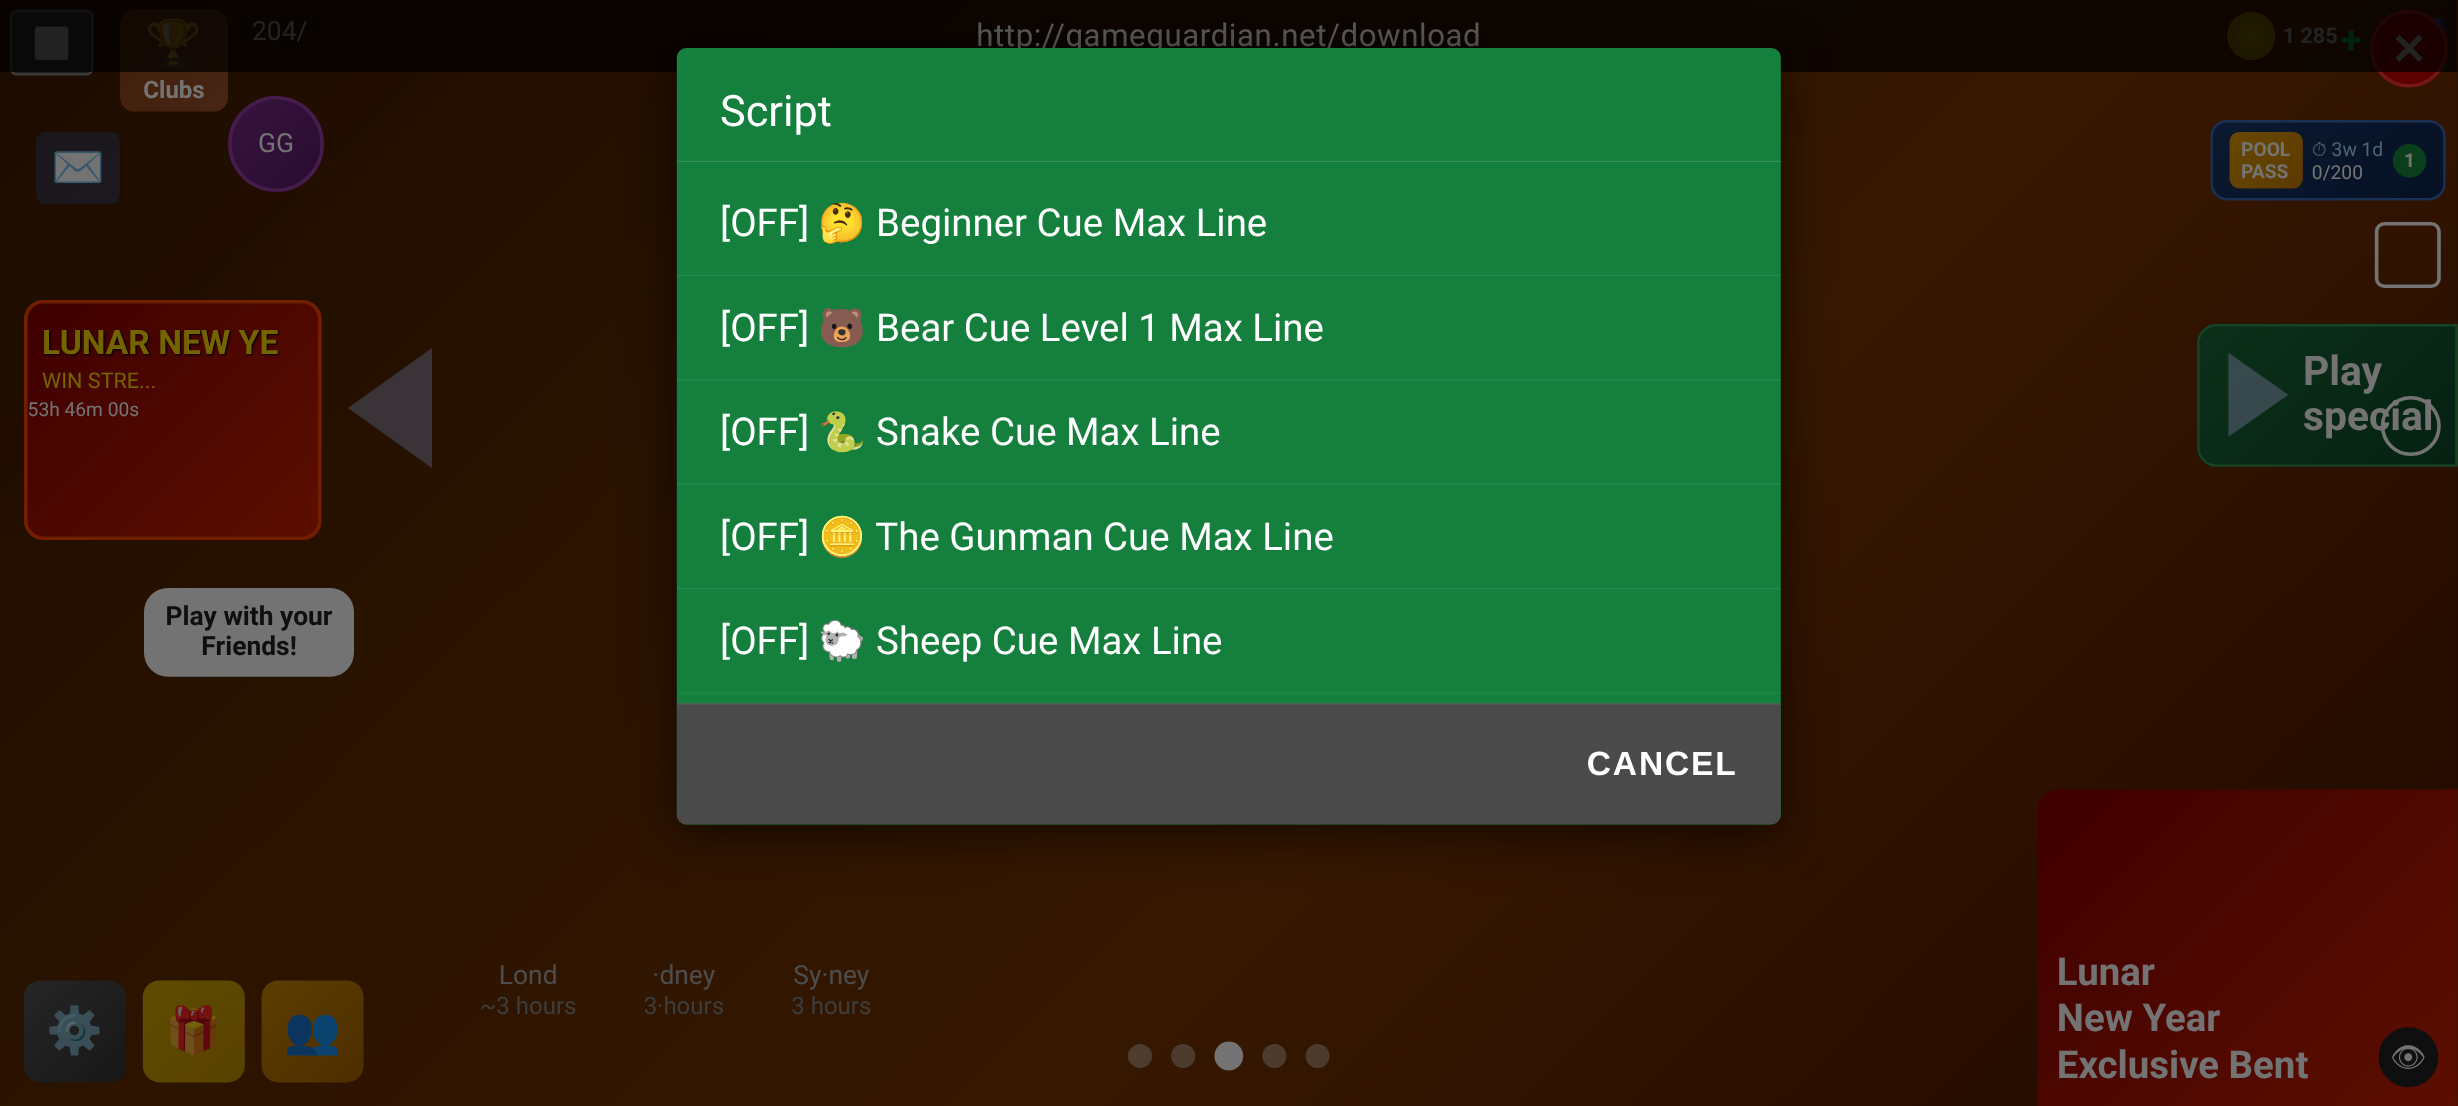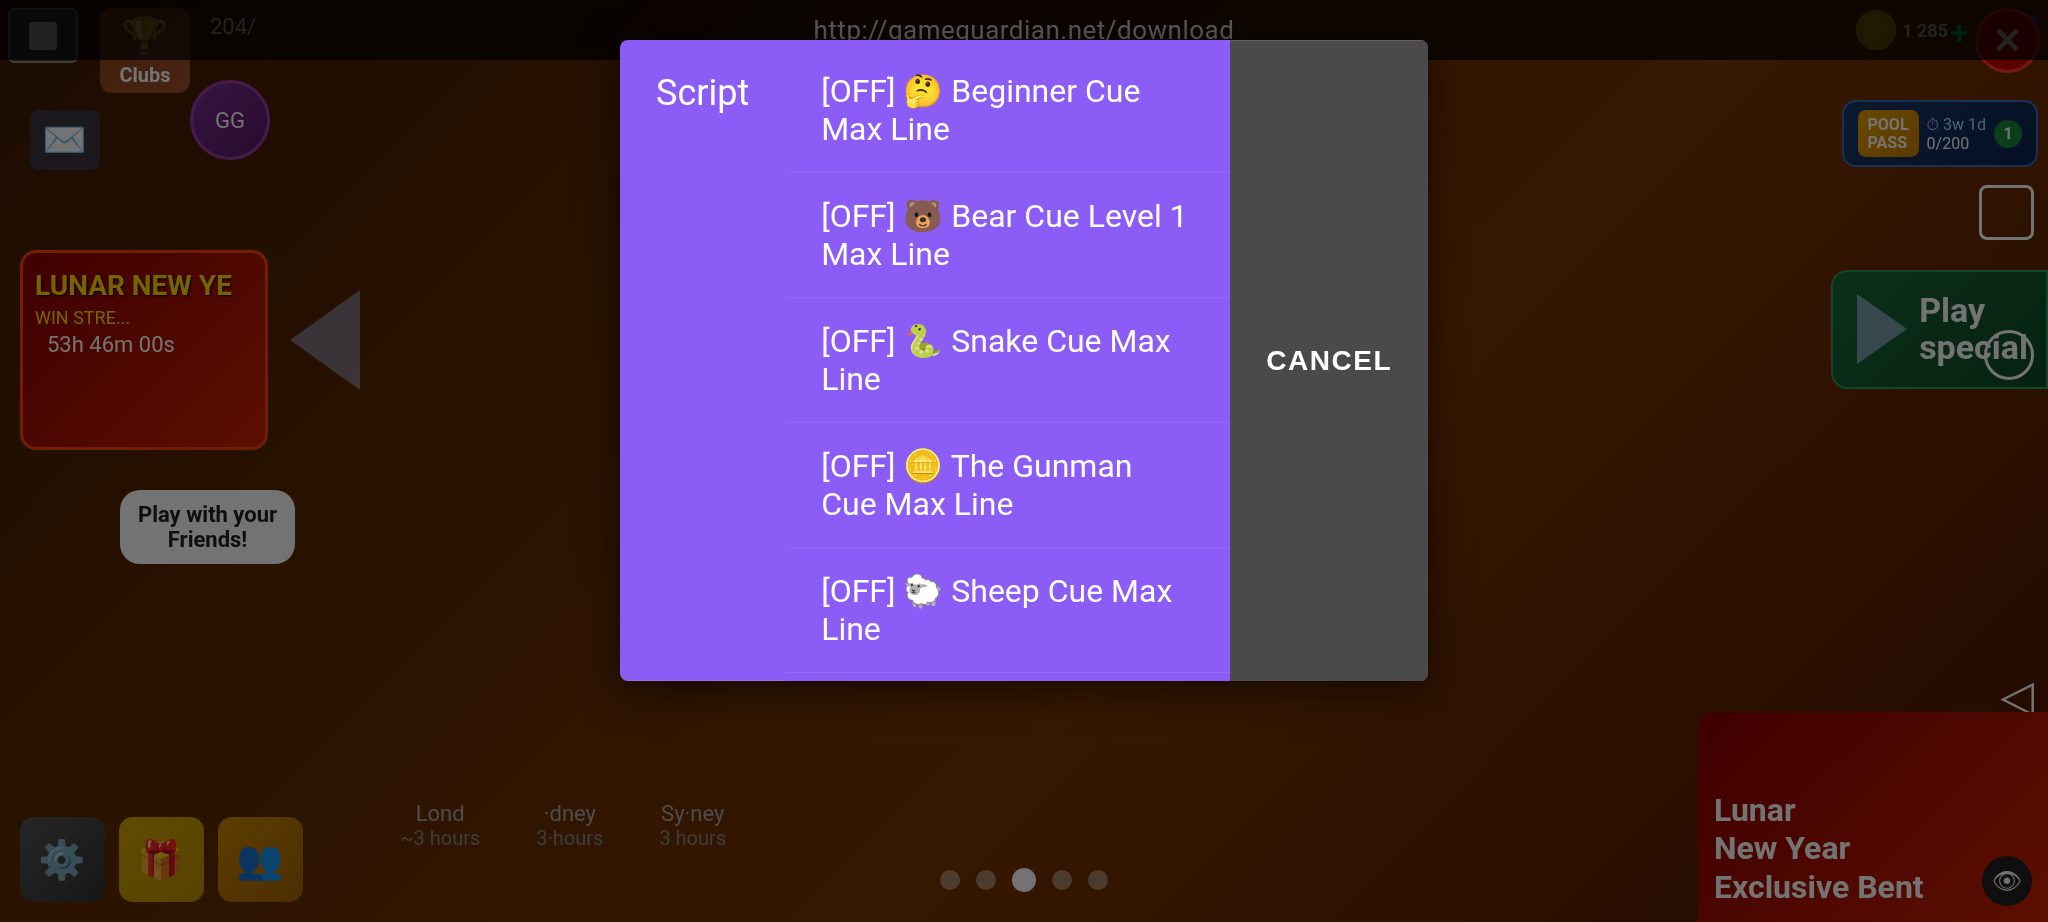--- a/index.html
+++ b/index.html
@@ -153,22 +153,22 @@
       color: #ffdd00;
       font-size: 28px;
       font-weight: bold;
       padding: 16px 12px 4px 12px;
       text-shadow: 1px 1px 2px #000;
       line-height: 1.2;
     }
 
     .lunar-timer {
       color: white;
-      font-size: 22px;
-      padding: 4px 24px;
+      font-size: 16px;
+      padding: 4px 0;
     }
 
     .win-streak-text {
       color: #ffdd00;
       font-size: 18px;
       padding: 0 12px;
     }
 
     
     .arrow-left {
@@ -366,21 +366,21 @@
       border-radius: 50%;
       background: transparent;
     }
 
     
     .lunar-exclusive {
       position: absolute;
       bottom: 0;
       right: 0;
       width: 350px;
-      height: 210px;
+      height: 264px;
       background: linear-gradient(135deg, #8B0000, #cc2200);
       border-radius: 16px 0 0 0;
       overflow: hidden;
       display: flex;
       flex-direction: column;
       justify-content: flex-end;
       padding: 16px;
     }
 
     .lunar-exclusive-text {
@@ -453,27 +453,27 @@
       inset: 0;
       background: rgba(0,0,0,0.55);
       z-index: 20;
       display: flex;
       align-items: flex-start;
       justify-content: center;
       padding-top: 40px;
     }
 
     .modal-dialog {
-      background: #8b5cf6;
+      background: #15803d;
       border-radius: 8px;
-      width: 808px;
+      width: 920px;
       max-height: 780px;
       overflow: hidden;
       display: flex;
-      flex-direction: row;
+      flex-direction: column;
       box-shadow: 0 8px 40px rgba(0,0,0,0.6);
     }
 
     .modal-title {
       color: white;
       font-size: 36px;
       font-weight: 400;
       padding: 32px 36px 20px 36px;
       border-bottom: 1px solid rgba(255,255,255,0.12);
     }

